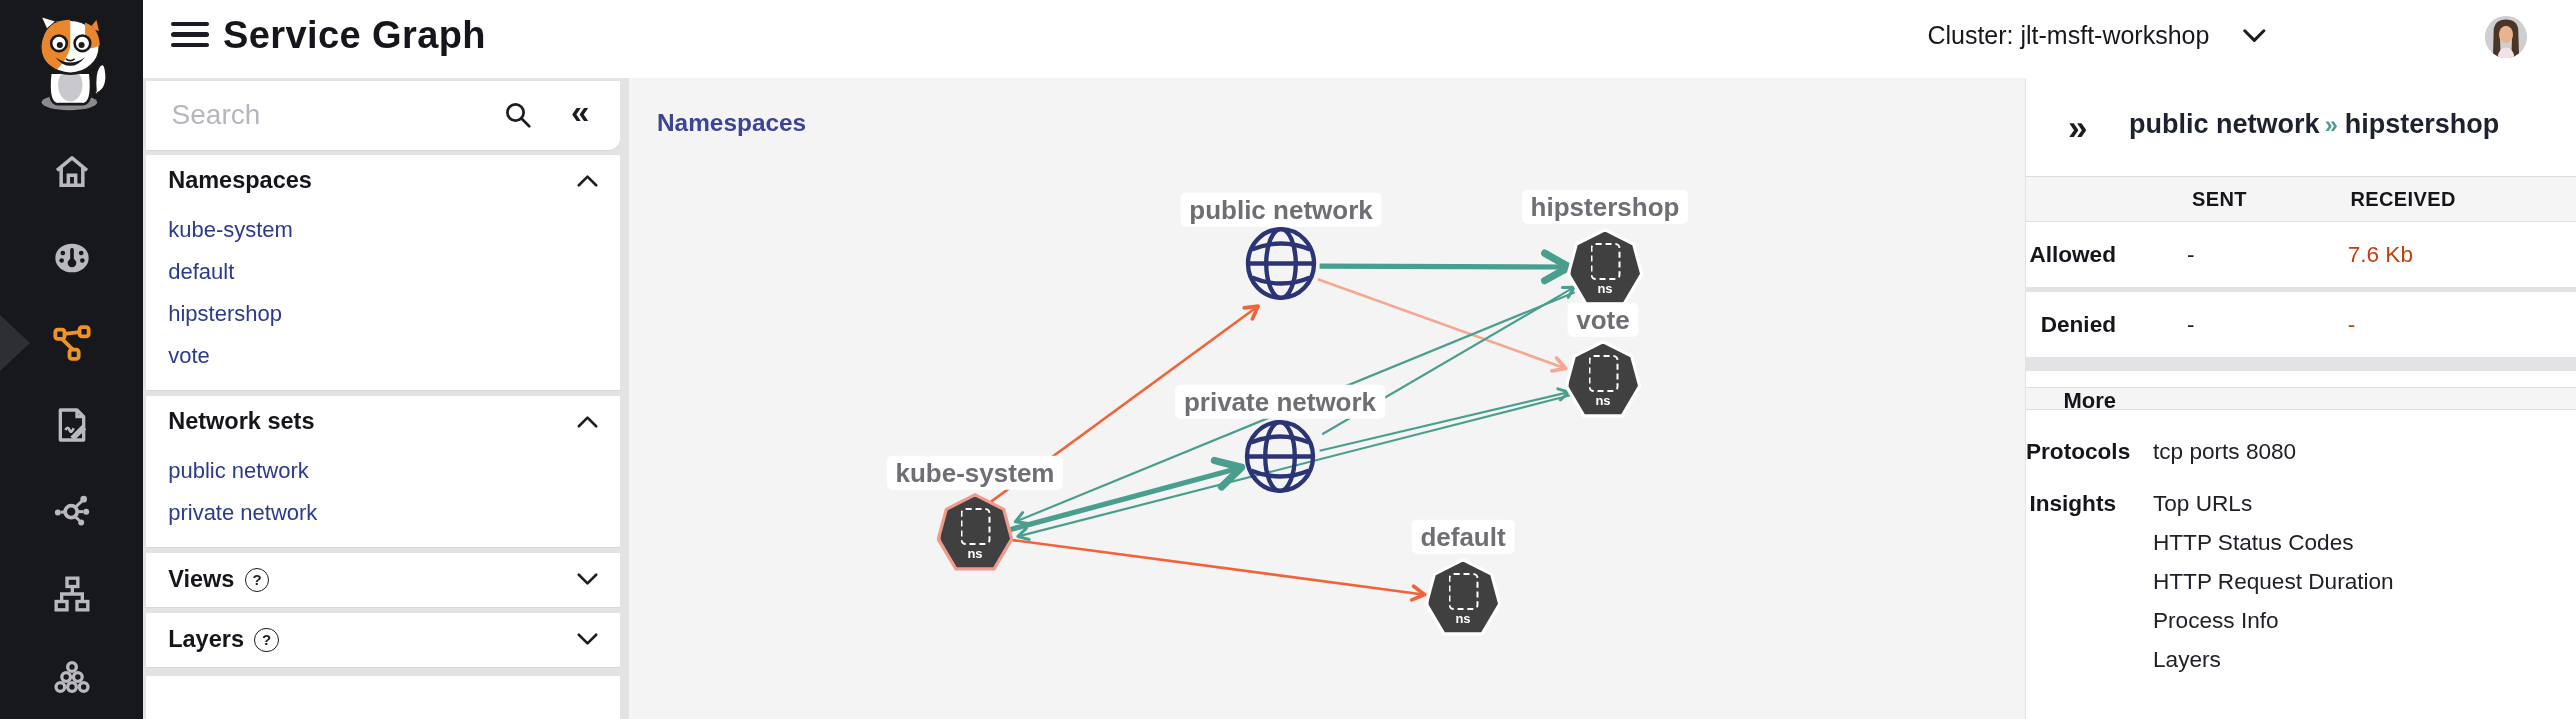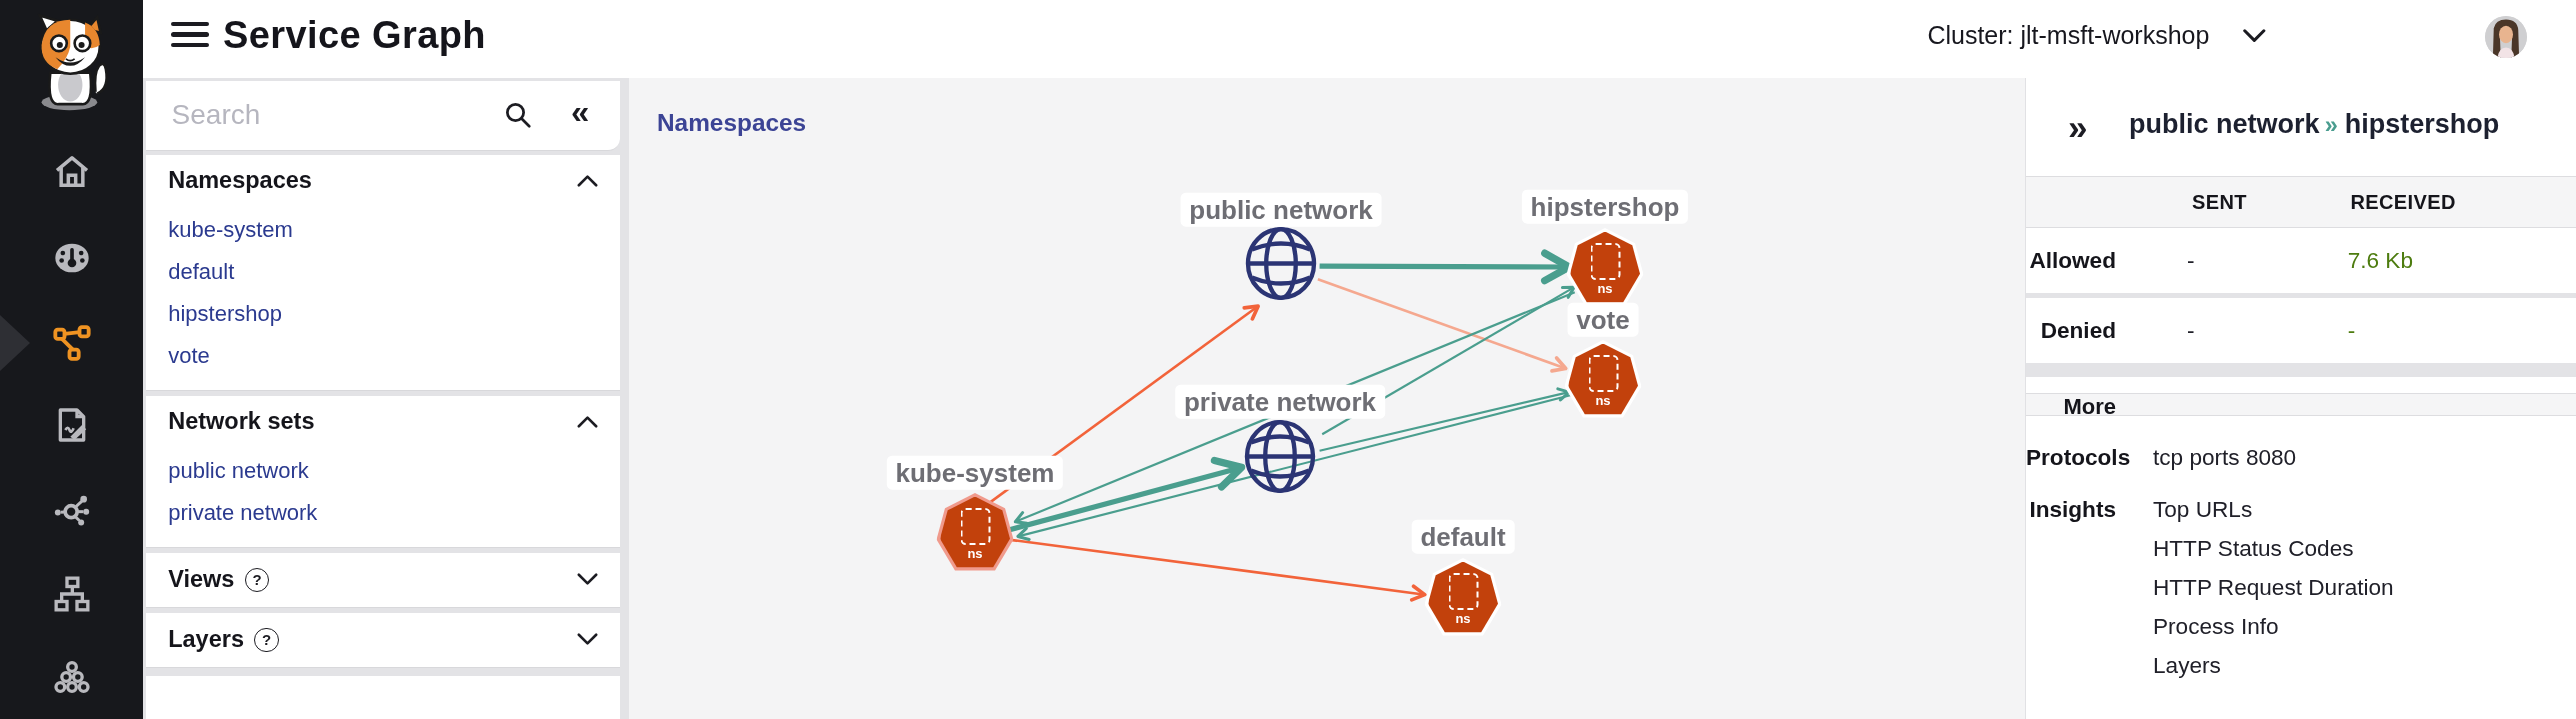--- a/index.html
+++ b/index.html
@@ -44,41 +44,41 @@
 
   
   #canvas { position:absolute; left:629px; top:78px; width:1396px; height:641px; background:#f4f4f5; overflow:hidden; }
   .view-label { position:absolute; left:28px; top:31px; font-size:24.4px; font-weight:600; color:#3c4495; }
   .time-range { position:absolute; right:30px; top:24.4px; font-size:22px; color:#8b8b90; }
   #edges { position:absolute; left:0; top:0; }
   .gnode { position:absolute; transform:translate(-50%,-50%); cursor:pointer; }
   .hepta-outer { width:77px; height:80px; background:#fff; display:flex; align-items:center; justify-content:center;
     clip-path:polygon(50% 0%, 89% 19%, 100% 58%, 76% 97%, 24% 97%, 0% 58%, 11% 19%); }
   .hepta-outer.selected { background:#f09a8c; }
-  .hepta-inner { width:70px; height:73px; background:#c2410c; display:flex; flex-direction:column; align-items:center;
+  .hepta-inner { width:70px; height:73px; background:#404040; display:flex; flex-direction:column; align-items:center;
     clip-path:polygon(50% 0%, 89% 19%, 100% 58%, 76% 97%, 24% 97%, 0% 58%, 11% 19%); }
   .ns-box { width:30px; height:37px; border:2.6px dashed #fff; border-radius:5.2px; margin-top:11.3px; }
   .ns-text { font-size:13px; color:#fff; margin-top:1.7px; font-weight:600; }
   .node-label { position:absolute; transform:translate(-50%,-100%); background:#fff; border-radius:5.2px;
     padding:1.7px 8.7px; font-size:26px; font-weight:600; color:#6e6e74; white-space:nowrap; }
 
   
   #panel { position:absolute; left:2025px; top:78px; width:551px; height:641px; background:#fff; border-left:1.7px solid #e1e1e4; }
   .panel-header { height:98px; position:relative; }
   .panel-collapse { position:absolute; left:42px; top:31px; font-size:35px; font-weight:700; color:#1d1d24; cursor:pointer; line-height:1; }
   .breadcrumb { position:absolute; left:103px; top:31px; font-size:27px; font-weight:600; color:#1d2130; display:flex; align-items:baseline; }
   .crumb-sep { color:#4a9d8f; font-size:23.5px; font-weight:700; margin:0 7px 0 5.2px; }
   .band { background:#f5f5f6; border-top:0.9px solid #dddde0; border-bottom:0.9px solid #dddde0; }
-  .thead { height:52px; display:grid; grid-template-columns:90px 1fr 1fr; align-items:center; }
+  .thead { height:46px; display:grid; grid-template-columns:90px 1fr 1fr; align-items:center; }
   .thead .c2 { padding-left:76px; font-size:20px; font-weight:700; color:#15151b; letter-spacing:0.4px; }
   .thead .c3 { padding-left:4.4px; font-size:20px; font-weight:700; color:#15151b; letter-spacing:0.4px; }
   .trow { height:65px; display:grid; grid-template-columns:90px 1fr 1fr; align-items:center; background:#fff; }
   .trow .lbl { text-align:right; font-size:22.6px; font-weight:700; color:#15151b; }
   .trow .c2 { padding-left:71px; font-size:22.6px; color:#202029; }
-  .trow .c3 { padding-left:1.7px; font-size:22.6px; color:#4d7c0f; }
+  .trow .c3 { padding-left:1.7px; font-size:22.6px; color:#c2410c; }
   .rgap { height:5.2px; background:#e3e3e6; }
   .rgap2 { height:14px; background:#e3e3e6; }
   .wspacer { height:15.7px; background:#fff; }
   .more-head { height:23px; display:grid; grid-template-columns:90px 1fr; align-items:center; }
   .more-head .lbl { text-align:right; font-size:22px; font-weight:700; color:#15151b; }
   .more-body { padding-top:22.6px; }
   .mrow { display:grid; grid-template-columns:90px 1fr; margin-bottom:12.2px; }
   .mrow .lbl { text-align:right; font-size:22.6px; font-weight:700; color:#15151b; line-height:39px; }
   .mrow .vals { padding-left:37px; }
   .mrow .vals div { font-size:22.6px; color:#202029; line-height:39px; }

